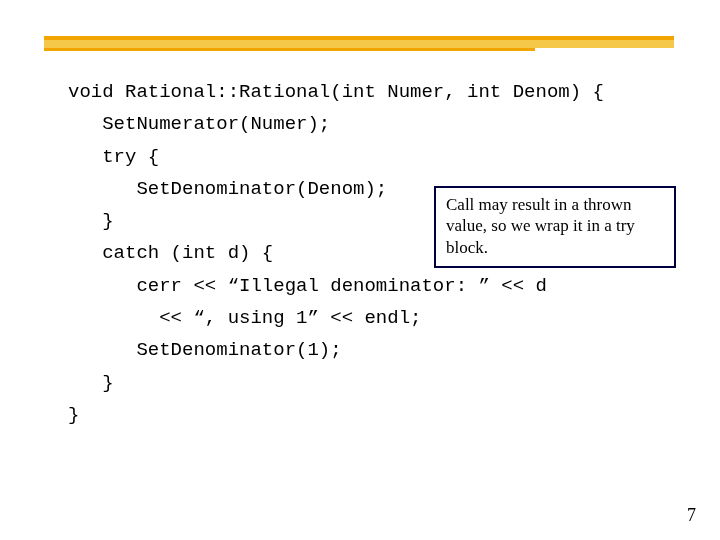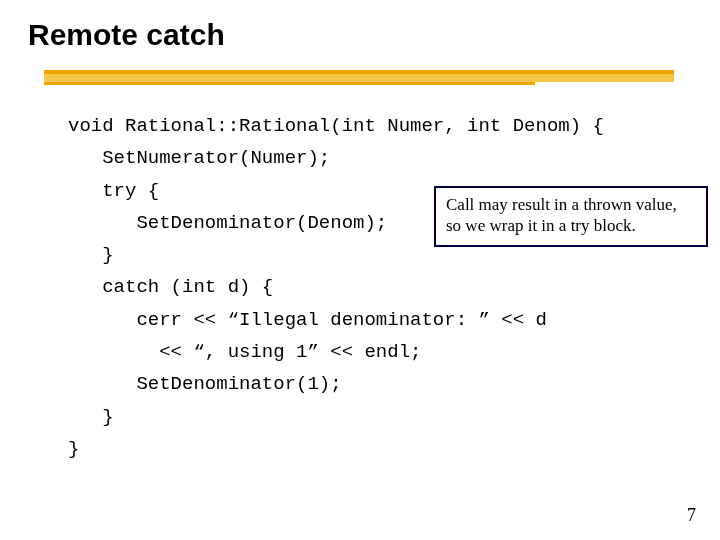--- a/index.html
+++ b/index.html
@@ -41,21 +41,21 @@
     line-height: 1.7;
     color: #000;
     margin-top: 22px;
     margin-left: 68px;
     white-space: pre;
   }
   .callout {
     position: absolute;
     top: 186px;
     left: 434px;
-    width: 274px;
+    width: 242px;
     background: #fff;
     border: 2px solid #000040;
     padding: 6px 10px 8px 10px;
     font-family: "Times New Roman", Times, serif;
     font-size: 17px;
     line-height: 1.25;
     color: #000;
   }
   .pagenum {
     position: absolute;
@@ -64,21 +64,20 @@
     font-family: "Times New Roman", Times, serif;
     font-size: 18px;
     color: #000;
   }
 </style>
 </head>
 <body>
 
 <div class="slide">
 
-  <div class="title">Remote catch</div>
 
   <div class="underline">
     <div class="top"></div>
     <div class="mid"></div>
     <div class="bot"></div>
   </div>
 
   <div class="code">void Rational::Rational(int Numer, int Denom) {
    SetNumerator(Numer);
    try {

